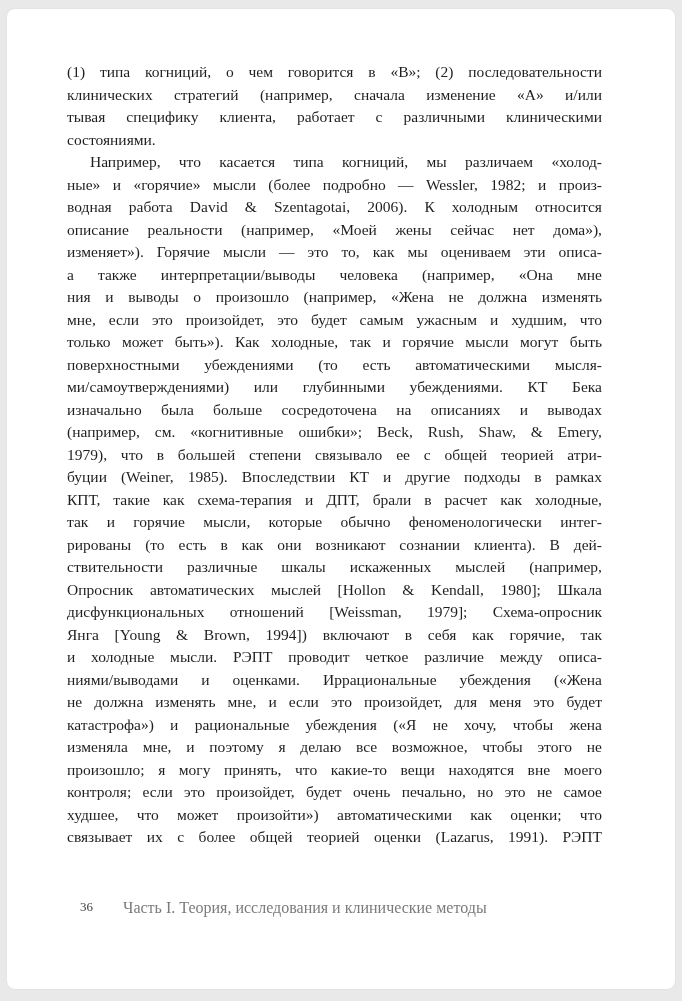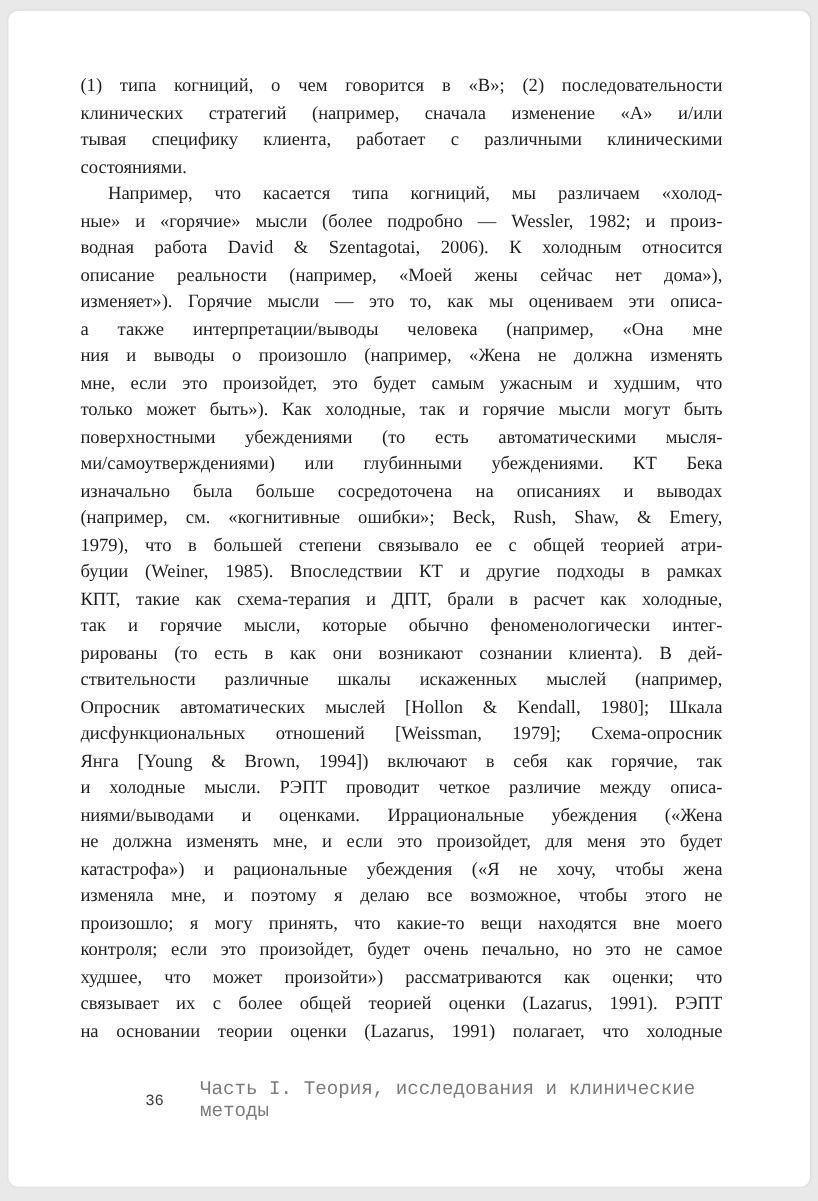--- a/index.html
+++ b/index.html
@@ -44,23 +44,22 @@
   }
   .line.indent {
     text-indent: 23px;
   }
   .footer {
     position: absolute;
     left: 73px;
     right: 73px;
     top: 890px;
     display: flex;
-    align-items: center;
-    font-family: Liberation Mono, monospace;
-    margin-left: 41px;
+    align-items: flex-start;
+    font-family: Liberation Serif, serif;
   }
   .page-num {
     font-size: 13px;
     color: #3d3d3d;
   }
   .running-title {
     font-size: 16px;
     color: #7b7b7b;
     margin-left: 30px;
   }
@@ -97,22 +96,21 @@
         <div class="line">Опросник автоматических мыслей [Hollon &amp; Kendall, 1980]; Шкала</div>
         <div class="line">дисфункциональных отношений [Weissman, 1979]; Схема-опросник</div>
         <div class="line">Янга [Young &amp; Brown, 1994]) включают в себя как горячие, так</div>
         <div class="line">и холодные мысли. РЭПТ проводит четкое различие между описа-</div>
         <div class="line">ниями/выводами и оценками. Иррациональные убеждения («Жена</div>
         <div class="line">не должна изменять мне, и если это произойдет, для меня это будет</div>
         <div class="line">катастрофа») и рациональные убеждения («Я не хочу, чтобы жена</div>
         <div class="line">изменяла мне, и поэтому я делаю все возможное, чтобы этого не</div>
         <div class="line">произошло; я могу принять, что какие-то вещи находятся вне моего</div>
         <div class="line">контроля; если это произойдет, будет очень печально, но это не самое</div>
-        <div class="line">худшее, что может произойти») рассматриваются как оценки; что</div>
+        <div class="line">худшее, что может произойти») автоматическими как оценки; что</div>
         <div class="line">связывает их с более общей теорией оценки (Lazarus, 1991). РЭПТ</div>
-        <div class="line">на основании теории оценки (Lazarus, 1991) полагает, что холодные</div>
       </div>
     <div class="footer">
       <span class="page-num">36</span>
       <span class="running-title">Часть I. Теория, исследования и клинические методы</span>
     </div>
   </div>
 </div>
 
 </body></html>

